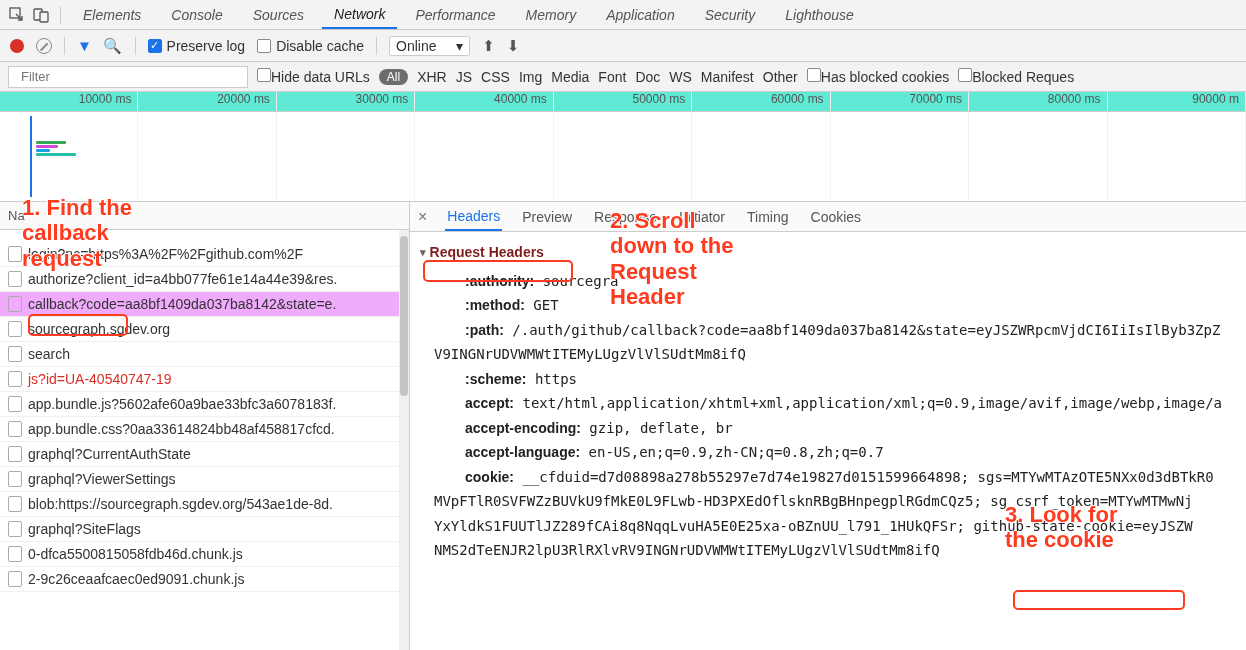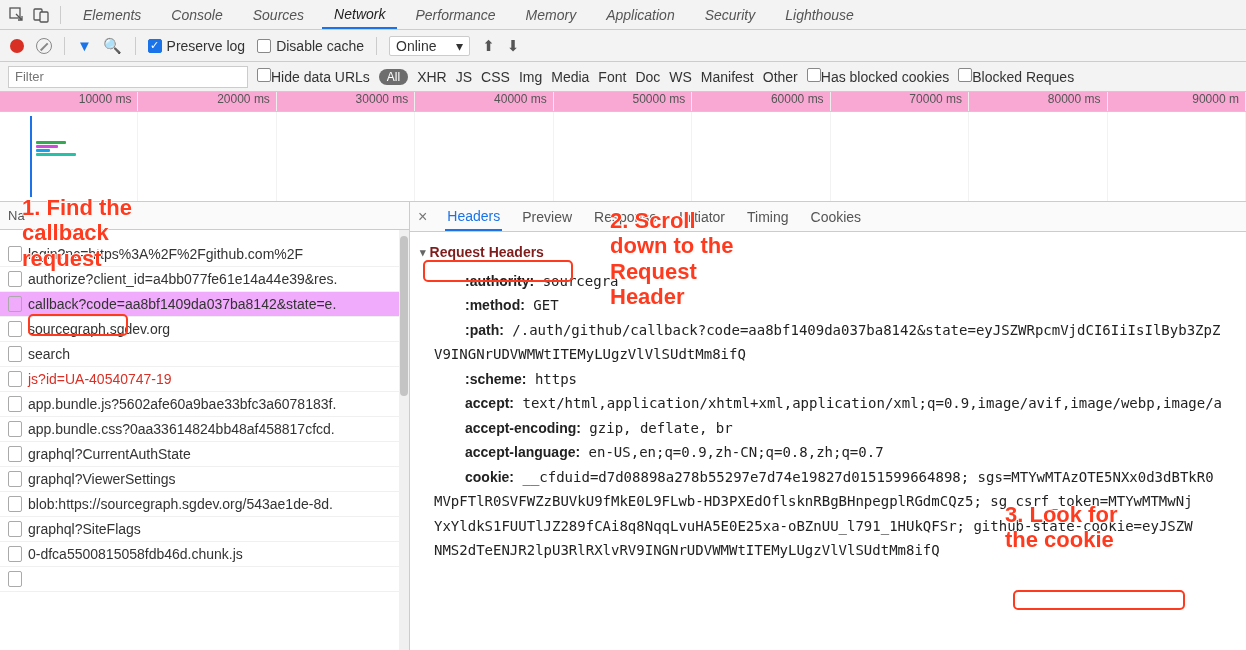--- a/index.html
+++ b/index.html
@@ -73,38 +73,38 @@
     font-size:14px;
     color:#333;
     white-space:nowrap;
     overflow:hidden;
   }
   .filterbar input.filter {
     width: 240px;
     height: 22px;
     border:1px solid #ccc;
     background:#fff;
-    padding:0 6px;
+    padding:0 12px;
     font-size:13px;
     color:#1d4ed8;
   }
   .pill {
     background:#6d6d6d;
     color:#fff;
     border-radius:9px;
     padding:1px 8px;
     font-size:12px;
   }
   .ftype { cursor:pointer; }
   
   .timeline-head {
     display:flex;
     height:20px;
     border-bottom:1px solid #ccc;
-    background:#f9a8d4;
+    background:#5eead4;
     font-size:12px;
     color:#555;
   }
   .timeline-head div { flex:1; text-align:right; padding-right:6px; border-right:1px solid #eee; }
   .timeline-body {
     height:90px;
     background:#fff;
     border-bottom:1px solid #ccc;
     position:relative;
   }
@@ -353,20 +353,21 @@
         <div class="req-row">
           <span class="docicon"></span>
           <span>graphql?SiteFlags</span>
         </div>
         <div class="req-row">
           <span class="docicon"></span>
           <span>0-dfca5500815058fdb46d.chunk.js</span>
         </div>
         <div class="req-row">
           <span class="docicon"></span>
+          <span>2-9c26ceaafcaec0ed9091.chunk.js</span>
         </div>
       </div>
     <div class="scrollbar">
         <div class="thumb"></div>
       </div>
   </div>
   <div class="right">
     <div class="detail-tabs">
       <span class="close">×</span>
       <span class="dtab active">Headers</span>

